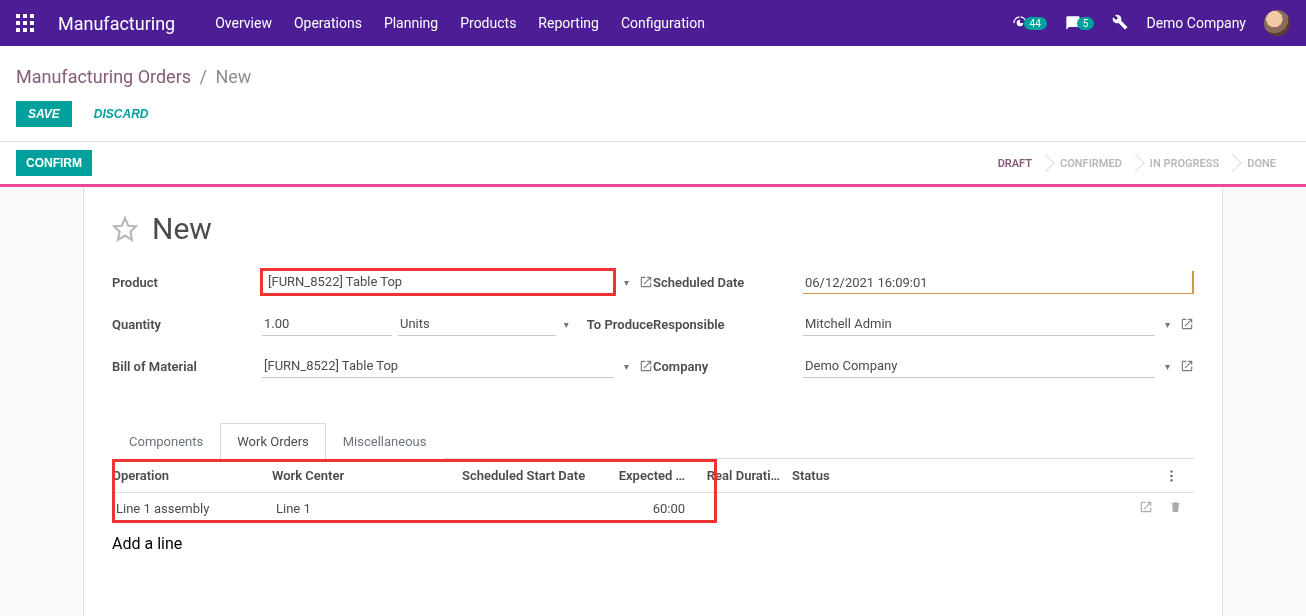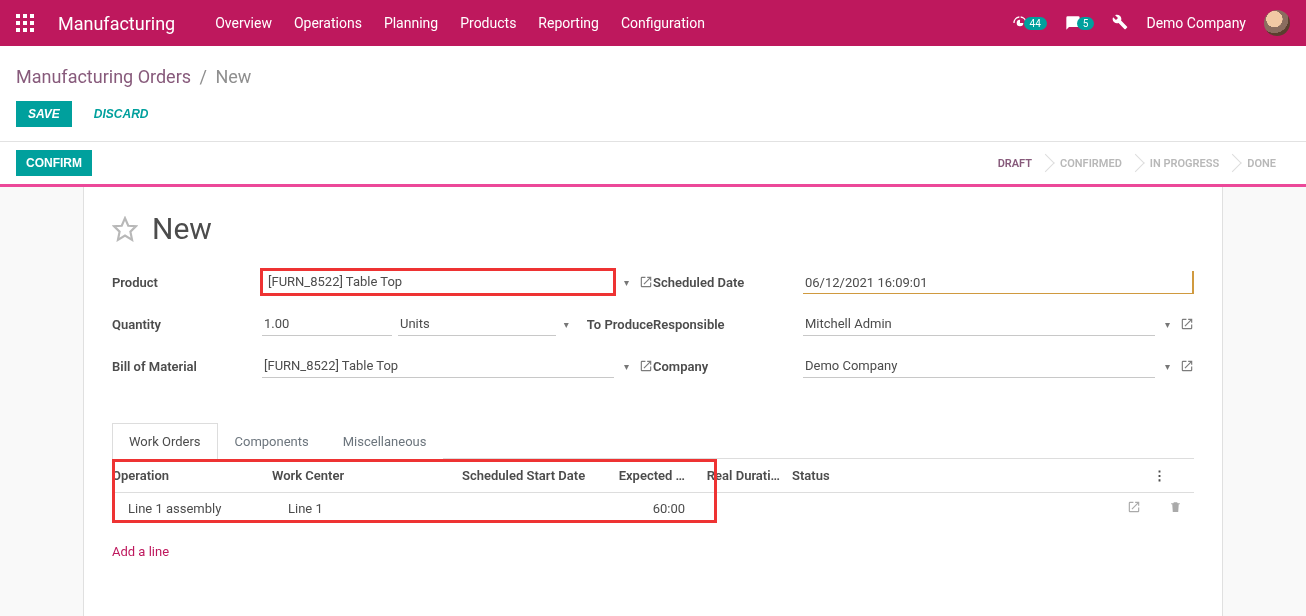--- a/index.html
+++ b/index.html
@@ -1,19 +1,19 @@
 <!DOCTYPE html>
 <html><head>
 <meta charset="utf-8">
 <style>
 * { box-sizing: border-box; margin: 0; padding: 0; }
 body { font-family: -apple-system, BlinkMacSystemFont, "Segoe UI", Roboto, Helvetica, Arial, sans-serif; font-size: 13px; color: #4c4c4c; background: #f9f9f9; width: 1306px; height: 616px; overflow: hidden; }
 
 
-.topnav { background: #be185d; color: #fff; height: 46px; display: flex; align-items: center; padding: 0 16px; }
+.topnav { background: #4c1d95; color: #fff; height: 46px; display: flex; align-items: center; padding: 0 16px; }
 .apps-icon { width: 18px; height: 18px; display: grid; grid-template-columns: repeat(3,4px); grid-template-rows: repeat(3,4px); gap: 3px; margin-right: 24px; }
 .apps-icon span { background: #fff; width: 4px; height: 4px; }
 .brand { font-size: 18px; font-weight: 400; margin-right: 40px; }
 .navmenu { display: flex; gap: 22px; }
 .navmenu a { color: #fff; text-decoration: none; font-size: 14px; }
 .topnav-right { margin-left: auto; display: flex; align-items: center; gap: 18px; }
 .badge-item { position: relative; display: flex; align-items: center; }
 .badge { background: #00a09d; color: #fff; font-size: 10px; padding: 1px 6px; border-radius: 8px; margin-left: -4px; }
 .topnav svg { fill: #fff; }
 .avatar { width: 26px; height: 26px; border-radius: 50%; background: radial-gradient(circle at 40% 35%, #f2c9a4 0%, #f2c9a4 35%, #8a6d5f 36%, #8a6d5f 60%, #5a3f2e 61%); }
@@ -63,24 +63,24 @@
 .tab { padding: 10px 16px; color: #6c757d; cursor: pointer; border: 1px solid transparent; border-bottom: none; font-size: 13px; position: relative; top: 1px; background: #fff; }
 .tab.active { border-color: #ddd; color: #4c4c4c; background: #fff; }
 
 
 .wo-table-wrap { position: relative; }
 .wo-table-wrap .hl-header, .wo-table-wrap .hl-row { position: absolute; border: 3px solid #e33; left: 0; width: 605px; pointer-events: none; }
 .wo-table-wrap .hl-header { top: 0; height: 34px; border-bottom: none; }
 .wo-table-wrap .hl-row { top: 34px; height: 30px; border-top: none; }
 .wo-table { width: 100%; border-collapse: collapse; }
 .wo-table th { text-align: left; font-weight: 600; font-size: 13px; color: #4c4c4c; padding: 9px 12px 9px 0; border-bottom: 1px solid #ddd; }
-.wo-table td { padding: 7px 12px 7px 16px; font-size: 13px; color: #4c4c4c; }
+.wo-table td { padding: 7px 12px 7px 4px; font-size: 13px; color: #4c4c4c; }
 .wo-table th.r, .wo-table td.r { text-align: right; }
 .kebab { text-align: right; color: #888; cursor: pointer; }
-.add-line { color: #be185d; cursor: pointer; padding: 20px 0 0; font-size: 13px; display: inline-block; }
+.add-line { color: #000000; cursor: pointer; padding: 10px 0 0; font-size: 16px; display: inline-block; }
 .row-icons { text-align: right; }
 .row-icons svg { fill: #aaa; width: 14px; height: 14px; }
 .trash svg { fill: #aaa; width: 13px; height: 14px; }
 </style>
 </head>
 <body>
 
 <div class="topnav">
   <div class="apps-icon">
     <span></span>
@@ -216,22 +216,22 @@
             <span class="caret">▾</span>
             <span class="ext-icon"><svg viewBox="0 0 24 24">
                   <path d="M14 3v2h3.59l-9.83 9.83 1.41 1.41L19 6.41V10h2V3h-7zM5 5h6V3H5a2 2 0 0 0-2 2v14a2 2 0 0 0 2 2h14a2 2 0 0 0 2-2v-6h-2v6H5V5z"></path>
                 </svg></span>
           </div>
         </div>
       </div>
     </div>
 
     <div class="tabs">
+      <div class="tab">Components</div>
       <div class="tab active">Work Orders</div>
-      <div class="tab">Components</div>
       <div class="tab">Miscellaneous</div>
     </div>
 
     <div class="wo-table-wrap">
       <div class="hl-header"></div>
       <div class="hl-row"></div>
       <table class="wo-table">
         <thead>
           <tr>
             <th style="width:160px;">Operation</th>

